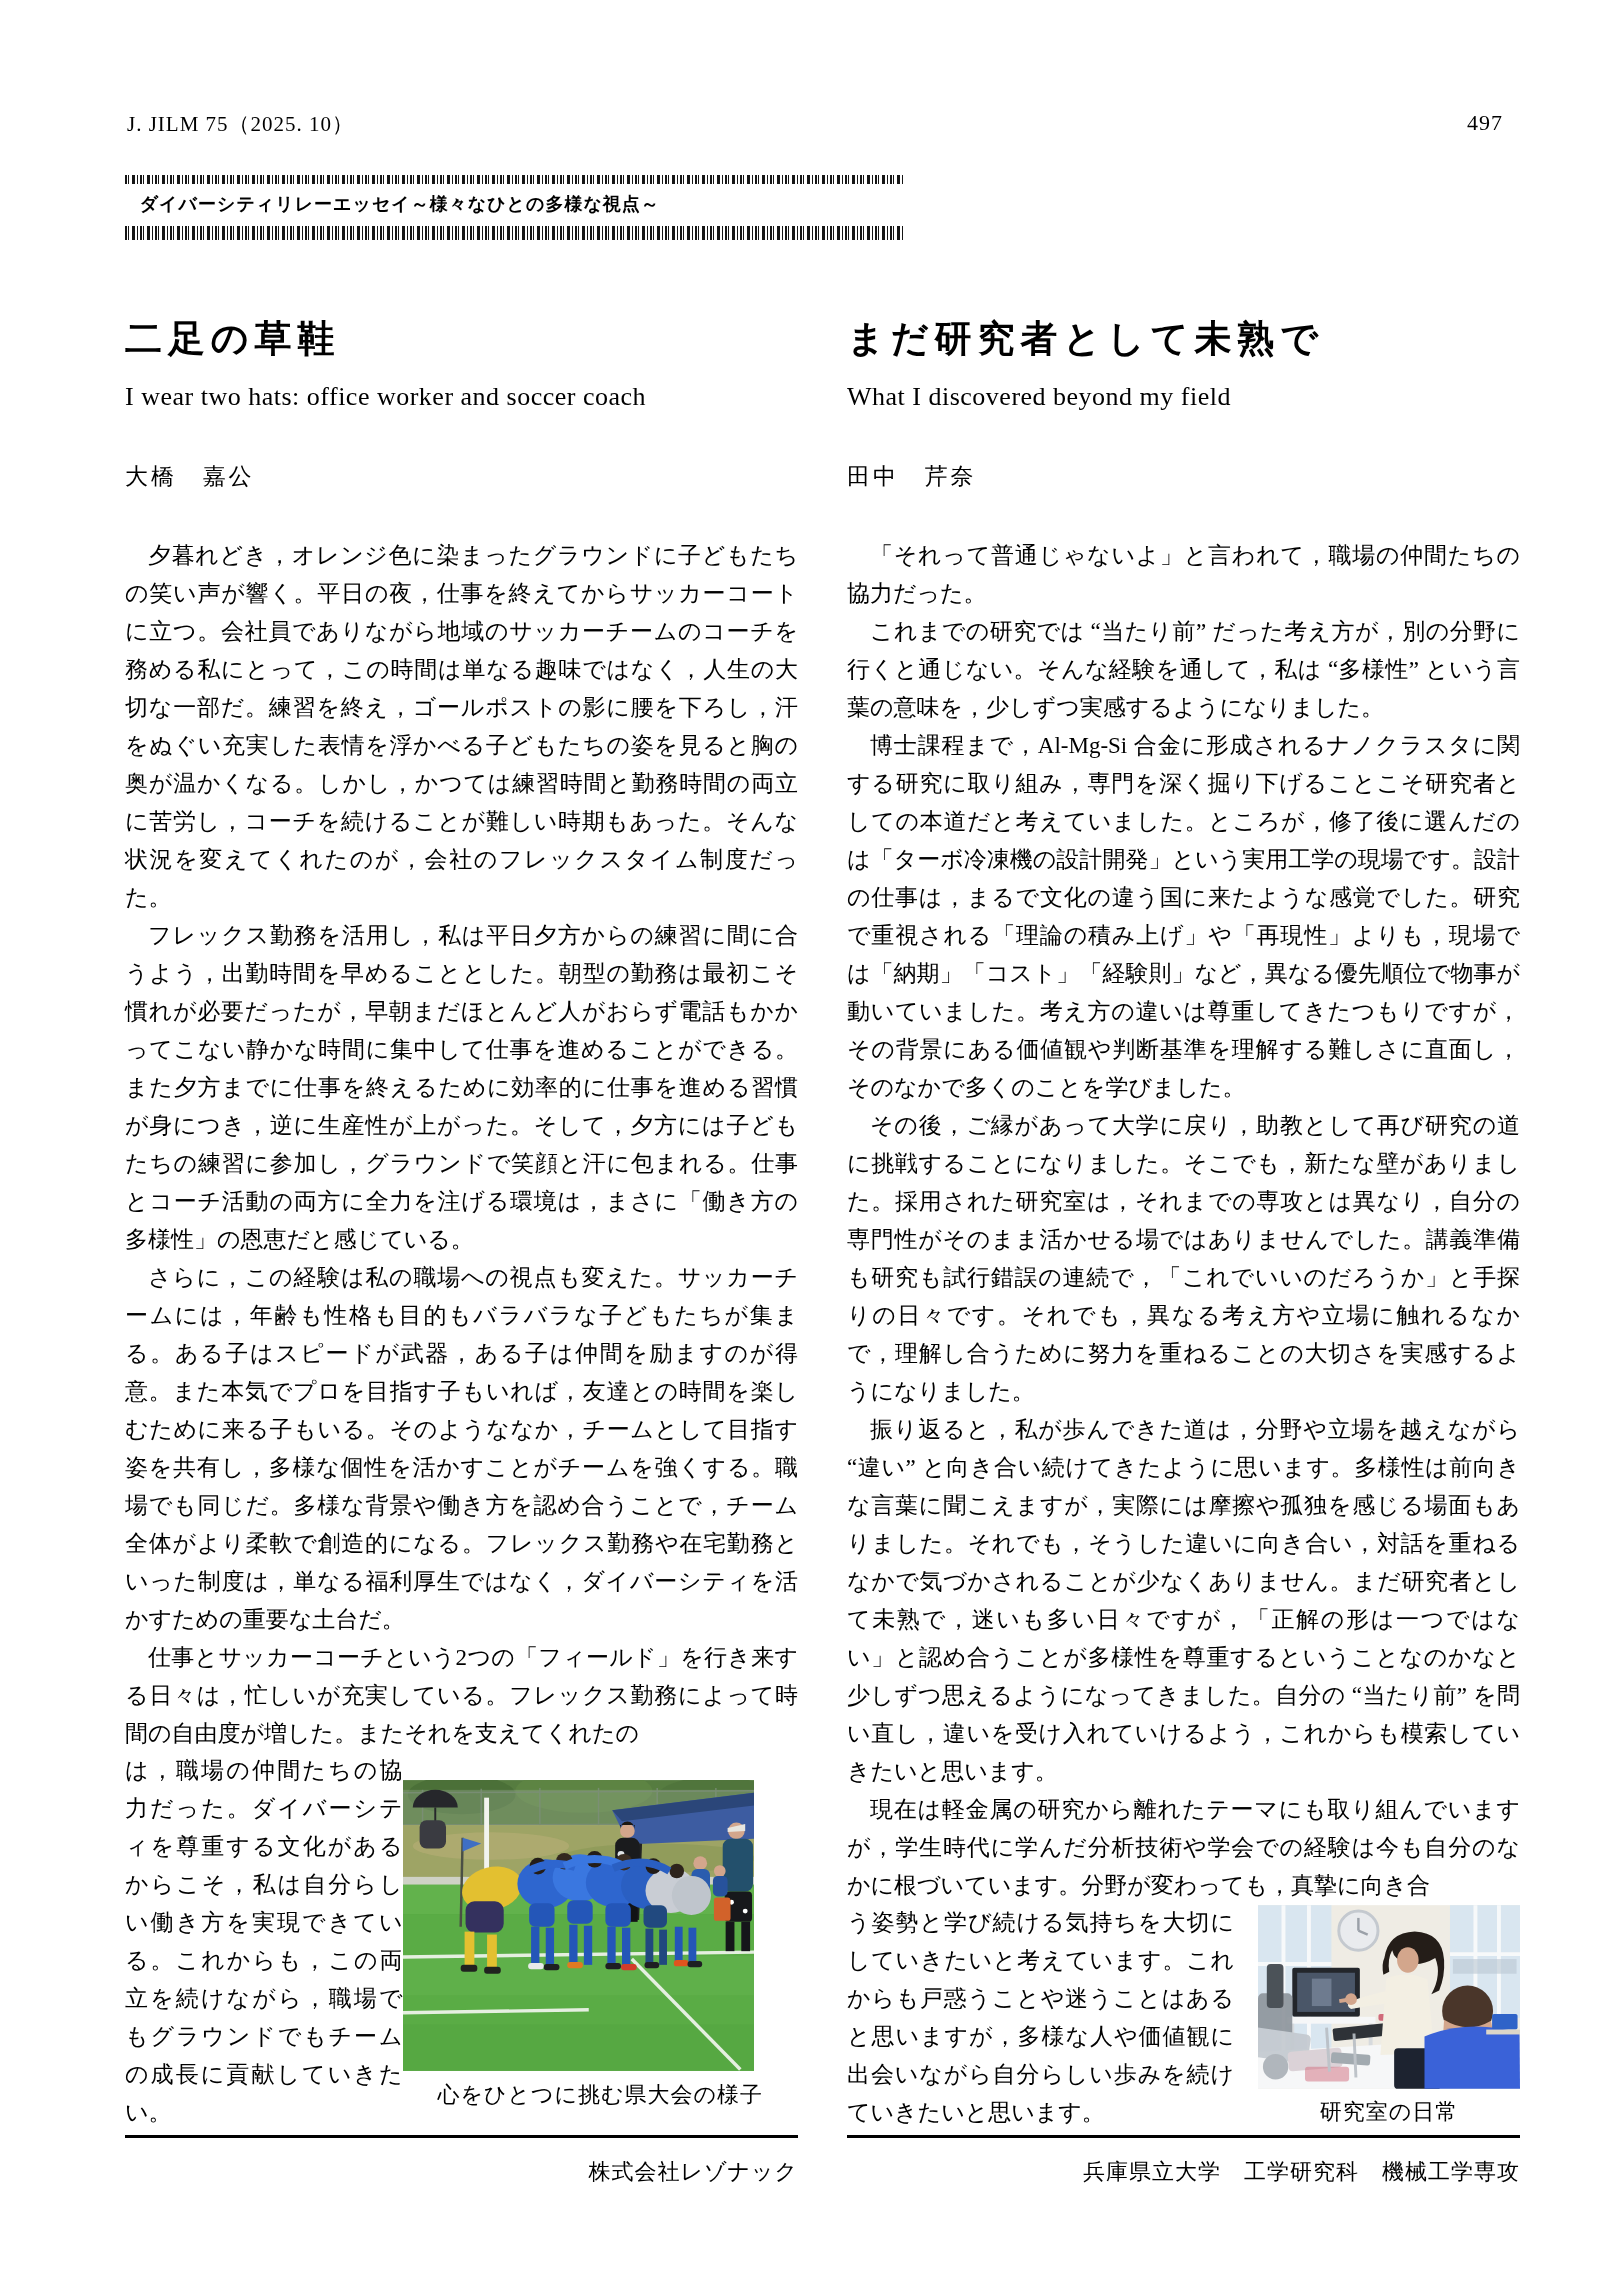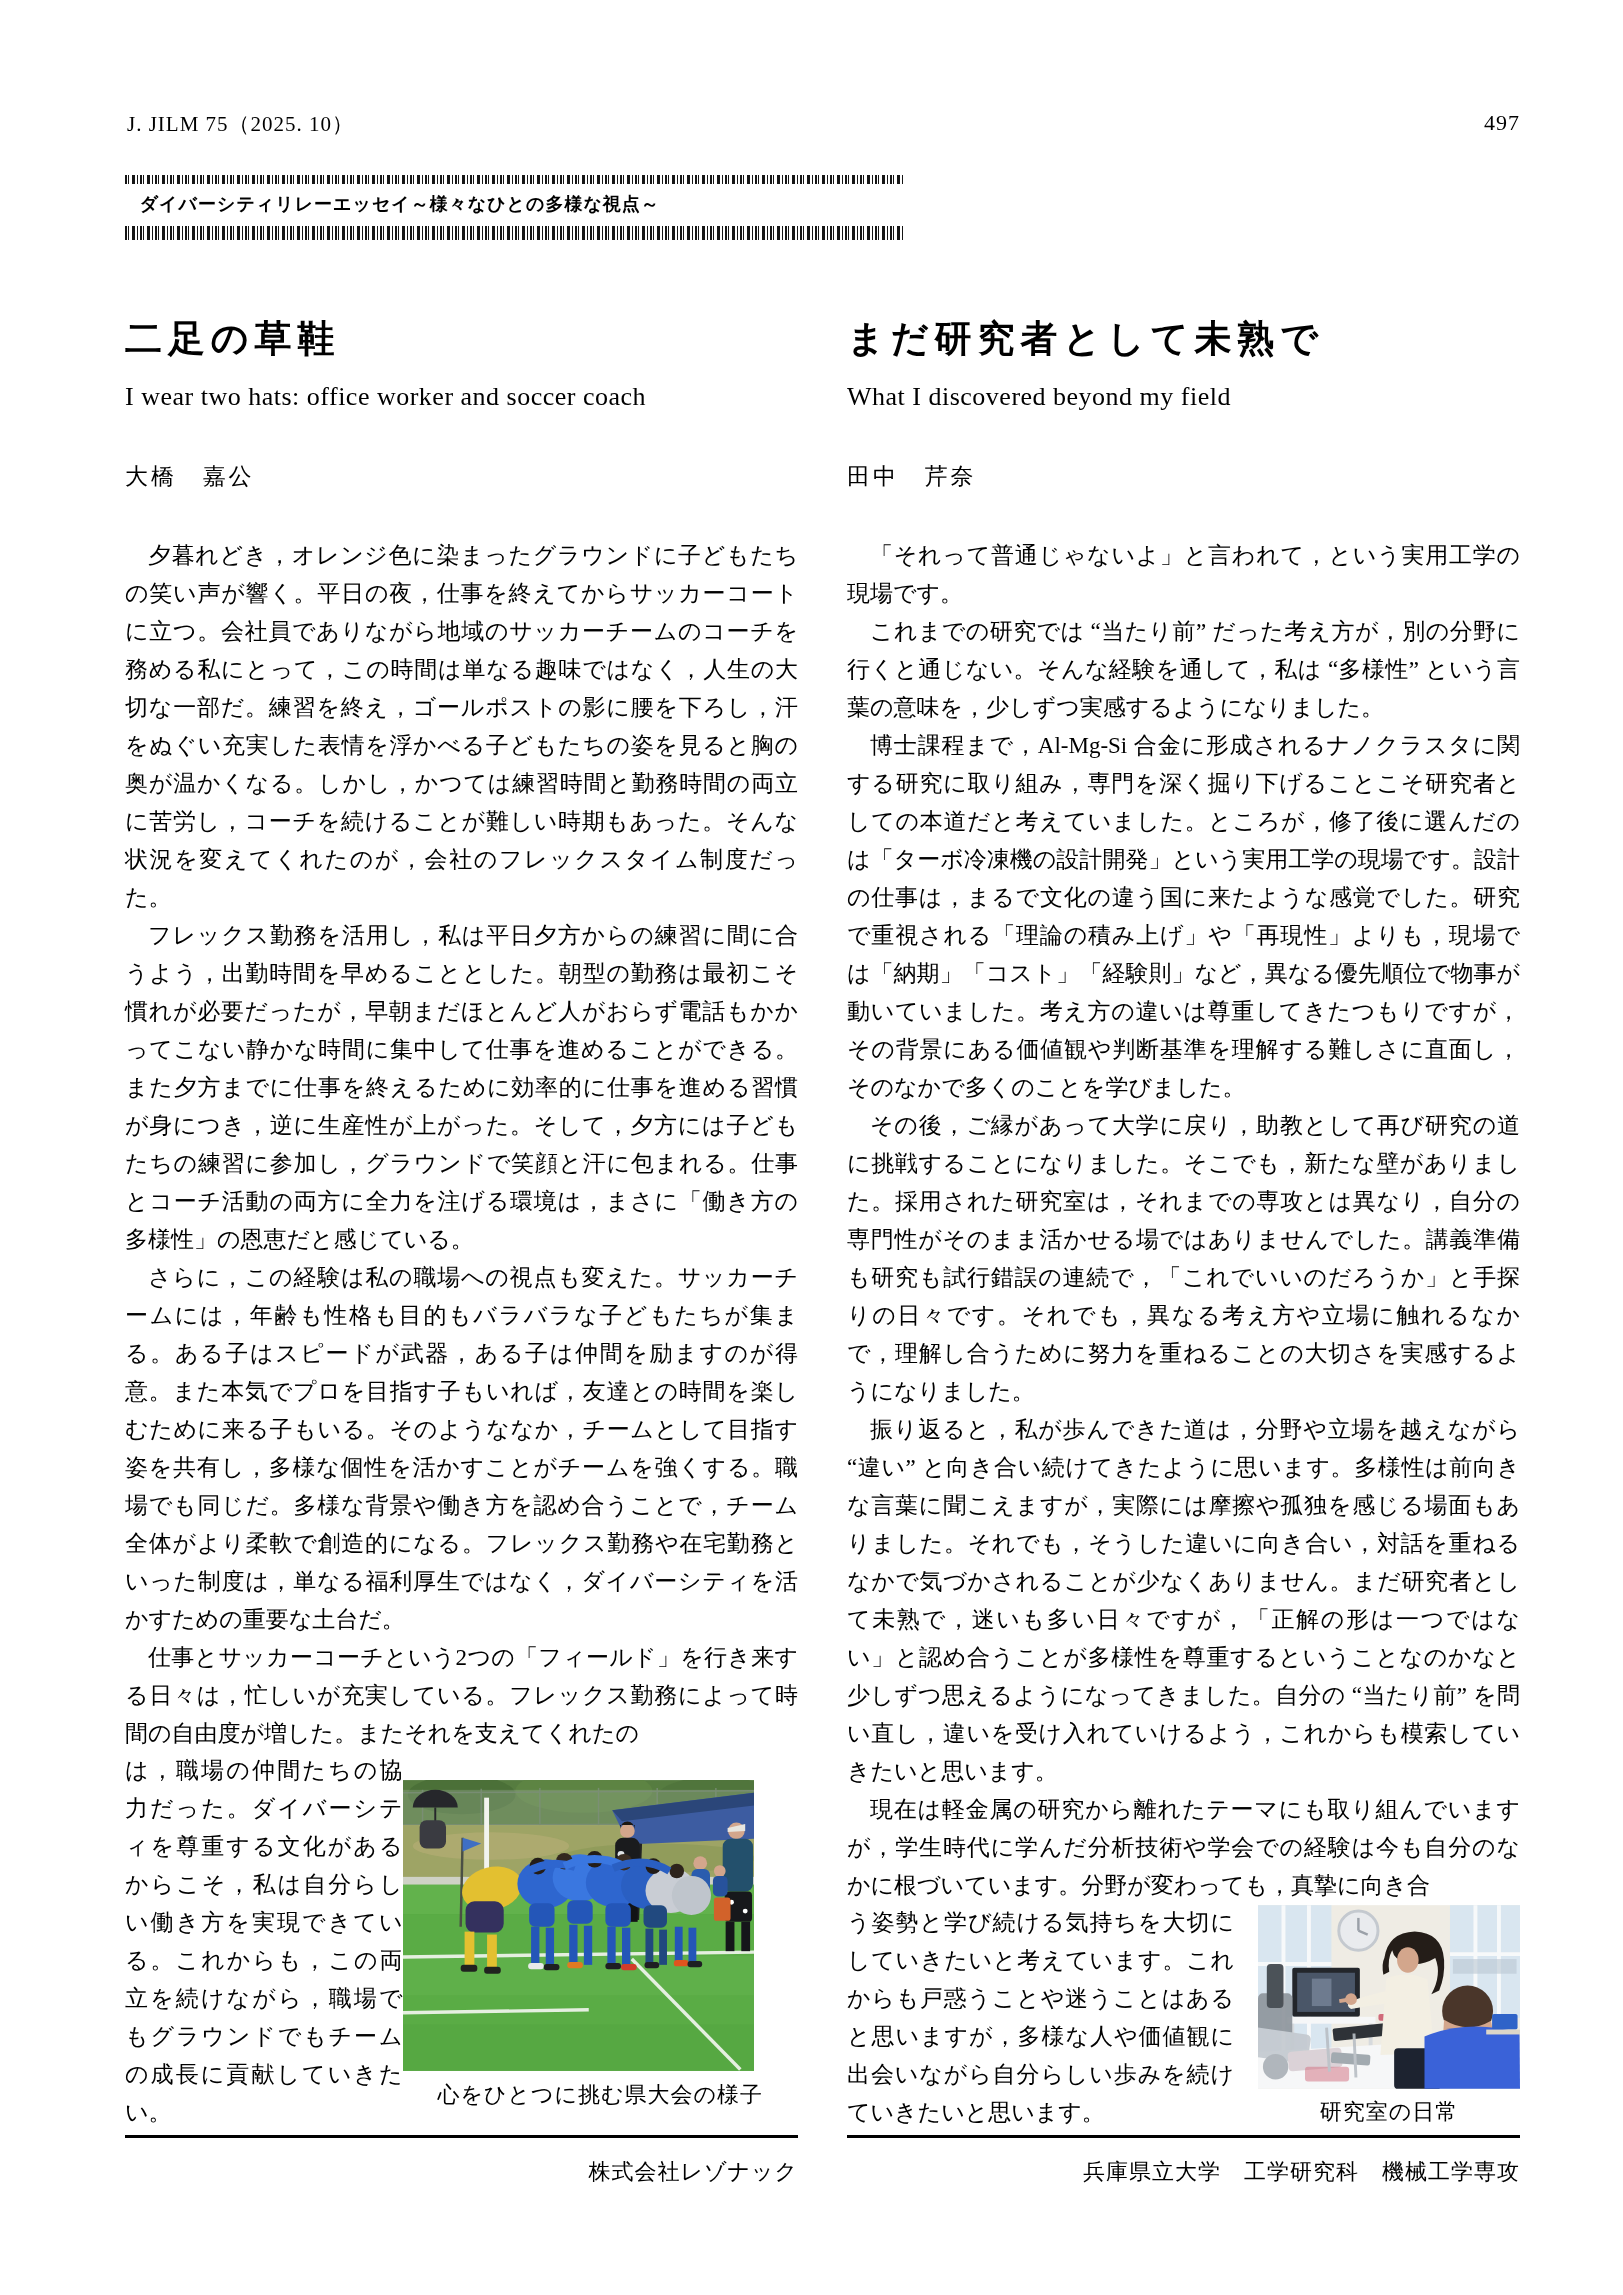--- a/index.html
+++ b/index.html
@@ -1,21 +1,21 @@
 <!DOCTYPE html>
 <html lang="ja" style="--field-green: #5aac45; --field-green-light: #69b852; --bank-olive: #9ea465; --bank-olive-light: #b3ac74; --foliage-green: #567c40; --fence-gray: #9db096; --wall-concrete: #cfd2c6; --tent-blue: #3d5ca1; --tent-blue-dark: #2b4679; --uniform-blue: #2e66cf; --uniform-blue-dark: #2456b8; --bib-gray: #c9cdd4; --keeper-yellow: #e3c030; --keeper-navy: #34315e; --referee-black: #1a1b1d; --line-white: #edf3e9; --skin: #d3a68c; --hair-dark: #241d18; --hair-brown: #4a362a; --lab-wall: #efece4; --lab-window: #d9e6f0; --lab-mullion: #f7f9fa; --monitor-dark: #23262b; --equip-gray: #8d949b; --equip-light: #c3c9cf; --accent-pink: #d06a7a; --sweater-white: #f3efe3; --sweater-blue: #3a62d8; --skirt-navy: #1d2330; --desk-white: #f6f7f8;font-size:7.8px"><head>
 <meta charset="utf-8">
 <style>
   html,body{margin:0;padding:0;background:#ffffff;}
   body{width:1623px;height:2295px;position:relative;color:#000;
        font-family:"Liberation Serif","DejaVu Serif",serif;}
   .page{position:absolute;inset:0;background:#fff;overflow:hidden;}
 
   
-  .page-header{position:absolute;top:110px;left:127px;right:103px;
+  .page-header{position:absolute;top:110px;left:127px;right:120px;
     display:flex;justify-content:space-between;align-items:flex-start;
     font-size:21px;letter-spacing:1px;}
   .page-number{font-size:22px;}
 
   
   .banner{position:absolute;top:175px;left:125px;width:778px;}
   .stripe{background:repeating-linear-gradient(90deg,
       #161616 0 2px,#fff 2px 3.4px,#161616 3.4px 4.4px,#fff 4.4px 7.3px,
       #161616 7.3px 9.8px,#fff 9.8px 11.7px,#161616 11.7px 12.7px,#fff 12.7px 15px);}
   .stripe-top{height:8.8px;}
@@ -220,21 +220,21 @@
         <div class="affiliation">株式会社レゾナック</div>
       </div>
     </div>
 
     <div class="col">
       <div class="essay-title">まだ研究者として未熟で</div>
       <div class="essay-subtitle">What I discovered beyond my field</div>
       <div class="essay-author">田中　芹奈</div>
 
       <div class="essay-body">
-        <p>「それって普通じゃないよ」と言われて，という実用工学の現場です。</p>
+        <p>「それって普通じゃないよ」と言われて，職場の仲間たちの協力だった。</p>
         <p>これまでの研究では “当たり前” だった考え方が，別の分野に行くと通じない。そんな経験を通して，私は “多様性” という言葉の意味を，少しずつ実感するようになりました。</p>
         <p>博士課程まで，Al-Mg-Si 合金に形成されるナノクラスタに関する研究に取り組み，専門を深く掘り下げることこそ研究者としての本道だと考えていました。ところが，修了後に選んだのは「ターボ冷凍機の設計開発」という実用工学の現場です。設計の仕事は，まるで文化の違う国に来たような感覚でした。研究で重視される「理論の積み上げ」や「再現性」よりも，現場では「納期」「コスト」「経験則」など，異なる優先順位で物事が動いていました。考え方の違いは尊重してきたつもりですが，その背景にある価値観や判断基準を理解する難しさに直面し，そのなかで多くのことを学びました。</p>
         <p>その後，ご縁があって大学に戻り，助教として再び研究の道に挑戦することになりました。そこでも，新たな壁がありました。採用された研究室は，それまでの専攻とは異なり，自分の専門性がそのまま活かせる場ではありませんでした。講義準備も研究も試行錯誤の連続で，「これでいいのだろうか」と手探りの日々です。それでも，異なる考え方や立場に触れるなかで，理解し合うために努力を重ねることの大切さを実感するようになりました。</p>
         <p>振り返ると，私が歩んできた道は，分野や立場を越えながら “違い” と向き合い続けてきたように思います。多様性は前向きな言葉に聞こえますが，実際には摩擦や孤独を感じる場面もありました。それでも，そうした違いに向き合い，対話を重ねるなかで気づかされることが少なくありません。まだ研究者として未熟で，迷いも多い日々ですが，「正解の形は一つではない」と認め合うことが多様性を尊重するということなのかなと少しずつ思えるようになってきました。自分の “当たり前” を問い直し，違いを受け入れていけるよう，これからも模索していきたいと思います。</p>
         <p>現在は軽金属の研究から離れたテーマにも取り組んでいますが，学生時代に学んだ分析技術や学会での経験は今も自分のなかに根づいています。分野が変わっても，真摯に向き合</p>
 
         <div class="wrap-row">
           <div class="wrap-text wrap-text-right">
             <p class="cont">う姿勢と学び続ける気持ちを大切にしていきたいと考えています。これからも戸惑うことや迷うことはあると思いますが，多様な人や価値観に出会いながら自分らしい歩みを続けていきたいと思います。</p>
           </div>

